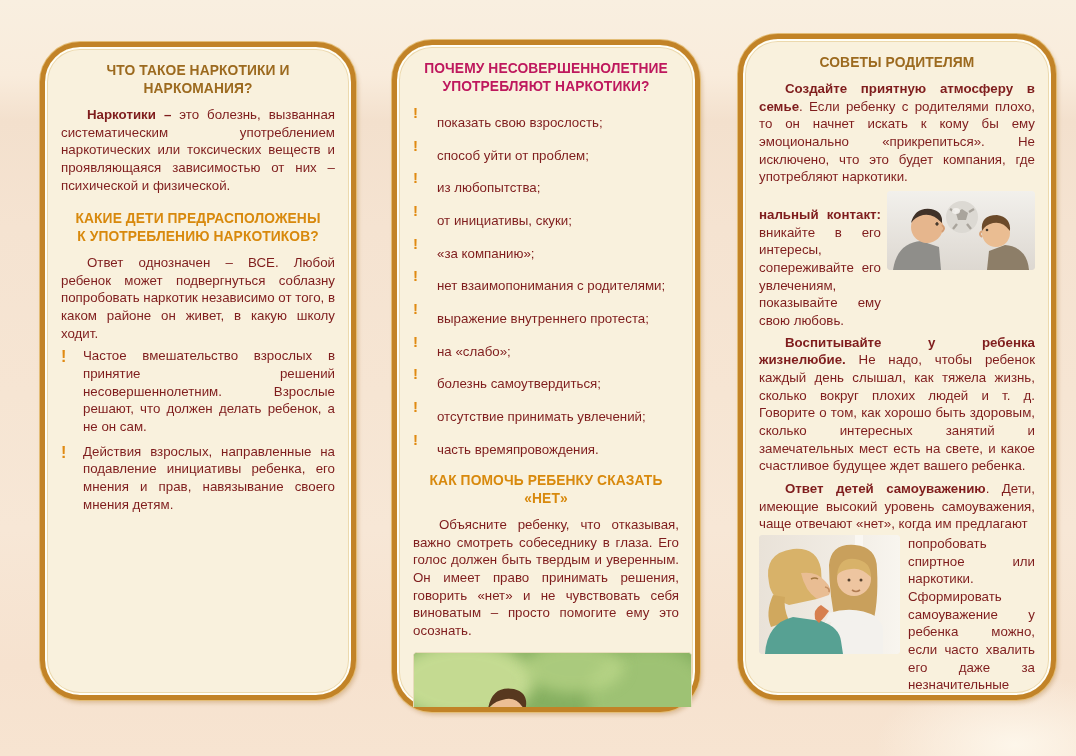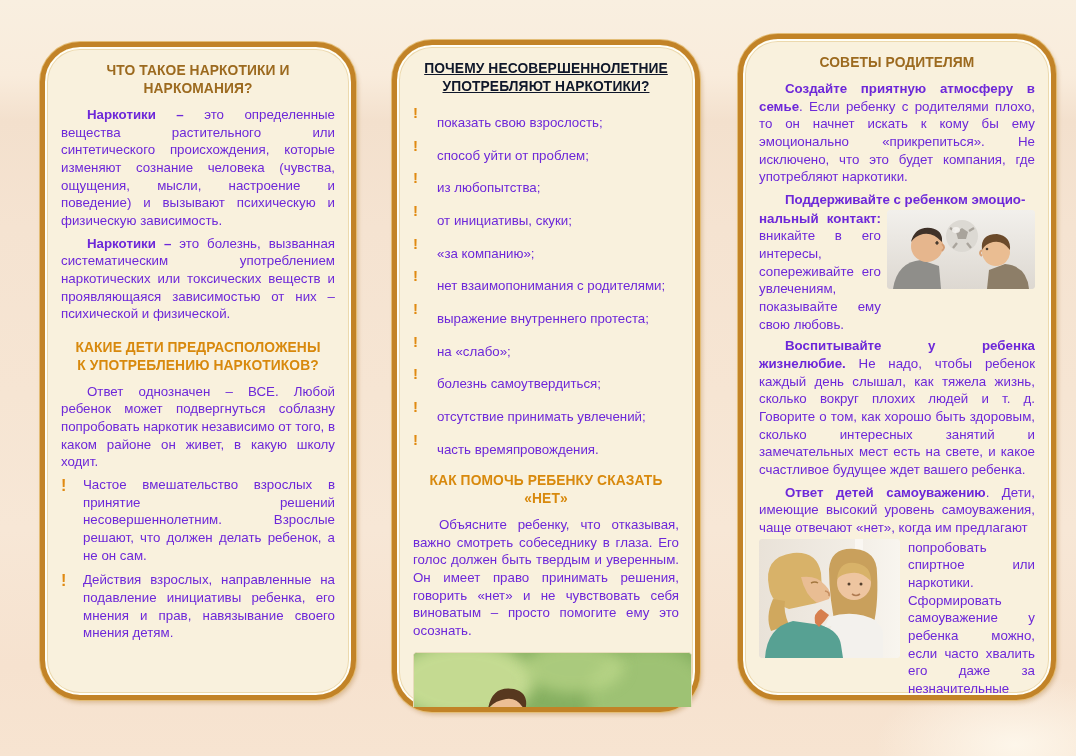--- a/index.html
+++ b/index.html
@@ -39,31 +39,31 @@
 
   .hd{
     font-weight:700;
     text-align:center;
     font-size:13.8px;
     line-height:1.3;
     margin:2px auto 8px auto;
     letter-spacing:.1px;
   }
   .hd-brown{color:#9c6a1f;}
-  .hd-amber{color:#0f172a;text-decoration:underline;}
+  .hd-amber{color:#be185d;}
   .hd-orange{color:#d8890d;}
   .hd-narrow{max-width:252px;}
   .hd-xnarrow{max-width:220px;}
   .mt14{margin-top:14px;}
   .mt16{margin-top:16px;}
 
   .txt{
     font-size:13.3px;
     line-height:1.33;
-    color:#6d28d9;
+    color:#7f1d1d;
     text-align:justify;
   }
   .indent{text-indent:26px;}
   .lead{font-weight:700;}
   p.txt{margin:0 0 5px 0;}
 
   
   .brow{display:flex;align-items:flex-start;margin:0 0 7px 0;}
   .bang{
     flex:none;width:22px;
@@ -73,36 +73,35 @@
   .brow .txt{flex:1;}
   .reason-row{display:flex;align-items:flex-start;margin:0 0 5px 0;}
   .reason-row .bang{width:24px;font-size:15px;}
   .reason-row .txt{flex:1;text-align:left;margin-top:10px;}
 
   
   .photo{display:block;border-radius:3px;}
   .photo-mid-wrap{width:277px;height:190px;margin:12px auto 0 auto;
     border:1px solid #e8dcbc;border-radius:4px;overflow:hidden;background:#86b061;}
   .tip2-row{display:flex;align-items:flex-start;margin-bottom:4px;}
-  .tip2-col{flex:1;padding-right:6px;}
+  .tip2-col{flex:1;padding-right:6px;margin-top:15px;}
   .photo-heads-wrap{flex:none;width:148px;height:79px;overflow:hidden;border-radius:2px;}
   .tip4-row{display:flex;align-items:flex-start;margin-bottom:2px;}
   .photo-mom-wrap{flex:none;width:141px;height:119px;overflow:hidden;border-radius:2px;margin-right:8px;}
   .tip4-col{flex:1;}
 </style>
 </head>
 <body>
 
 <div class="page">
 
   <div class="panel panel-left">
     <div class="panel-inner">
       <div class="hd hd-brown">ЧТО ТАКОЕ НАРКОТИКИ И НАРКОМАНИЯ?</div>
 
-      <p class="txt indent"><span class="lead">Наркотики –</span><span> это определенные вещества растительного или синтетического происхождения, которые изменяют сознание человека (чувства, ощущения, мысли, настроение и поведение) и вызывают психическую и физическую зависимость.</span></p>
 
       <p class="txt indent"><span class="lead">Наркотики –</span><span> это болезнь, вызванная систематическим употреблением наркотических или токсических веществ и проявляющаяся зависимостью от них – психической и физической.</span></p>
 
       <div class="hd hd-orange hd-narrow mt16">КАКИЕ ДЕТИ ПРЕДРАСПОЛОЖЕНЫ К УПОТРЕБЛЕНИЮ НАРКОТИКОВ?</div>
 
       <p class="txt indent">Ответ однозначен – ВСЕ. Любой ребенок может подвергнуться соблазну попробовать наркотик независимо от того, в каком районе он живет, в какую школу ходит.</p>
 
 
       <div class="brow">
         <span class="bang">!</span>
@@ -207,21 +206,20 @@
       </div>
     </div>
   </div>
 
   <div class="panel panel-right">
     <div class="panel-inner">
       <div class="hd hd-brown">СОВЕТЫ РОДИТЕЛЯМ</div>
 
       <p class="txt indent"><span class="lead">Создайте приятную атмосферу в семье</span><span>. Если ребенку с родителями плохо, то он начнет искать к кому бы ему эмоционально «прикрепиться». Не исключено, что это будет компания, где употребляют наркотики.</span></p>
 
-      <p class="txt indent lead" style="margin-bottom:1px">Поддерживайте с ребенком эмоцио-</p>
       <div class="tip2-row">
         <div class="tip2-col txt"><span class="lead">нальный контакт:</span><span> вникайте в его интересы, сопереживайте его увлечениям, показывайте ему свою любовь.</span></div>
         <div class="photo-heads-wrap">
           <svg class="photo" width="148" height="79" viewBox="0 0 148 79" xmlns="http://www.w3.org/2000/svg" aria-hidden="true">
             <defs>
                 <linearGradient id="bg2" x1="0" y1="0" x2="0" y2="1">
               <stop offset="0" stop-color="#f2f0ec"></stop>
                   <stop offset="1" stop-color="#ddd8d1"></stop>
                 </linearGradient>
               </defs>

